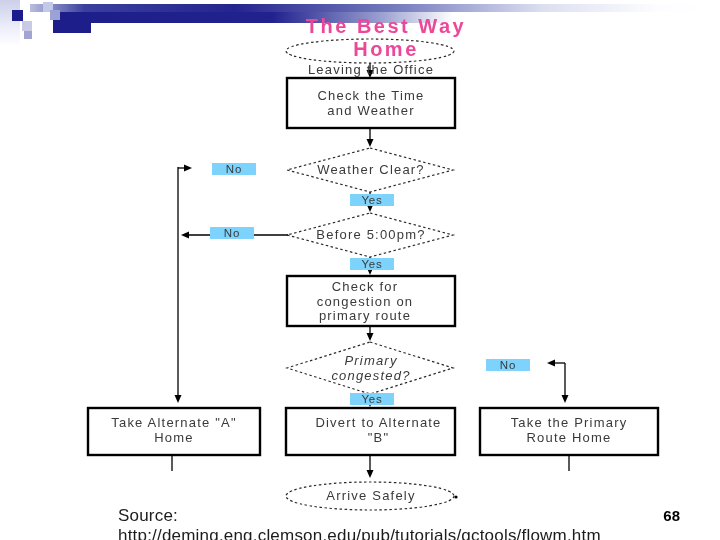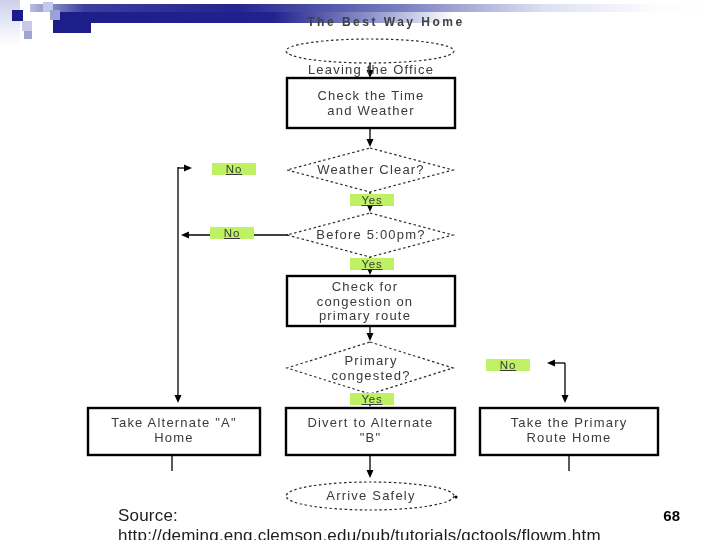--- a/index.html
+++ b/index.html
@@ -3,25 +3,25 @@
 <meta charset="utf-8">
 <style>
   html,body { margin:0; padding:0; background:#fff; }
   .slide {
     position:relative; width:720px; height:540px; background:#ffffff;
     font-family:"Liberation Sans", sans-serif; overflow:hidden;
   }
   svg.canvas { position:absolute; left:0; top:0; }
   .txt { position:absolute; color:#3a3a3a; text-align:center; white-space:pre-line; }
   .page-title {
-    font-size:12px; font-weight:bold; color:#404040; letter-spacing:2.5px;
+    font-size:20px; font-weight:bold; color:#ec4899; letter-spacing:2.5px;
   }
   .node-label { font-size:13px; letter-spacing:1.2px; line-height:14.5px; }
   .branch-label {
-    font-size:11.5px; letter-spacing:0.8px; background:#bef264; padding:0 2px; line-height:12px;text-decoration:underline;
+    font-size:11.5px; letter-spacing:0.8px; background:#7dd3fc; padding:0 2px; line-height:12px;
   }
   .source-line {
     position:absolute; left:118px; top:506px; width:480px; text-align:left;
     font-size:17px; color:#1c1c1c; letter-spacing:0.2px;
   }
   .page-number {
     position:absolute; left:640px; top:507px; width:40px; text-align:right;
     font-size:15px; font-weight:bold; color:#000;
   }
   
@@ -114,25 +114,25 @@
   <div class="txt page-title" style="left:280px; top:15px; width:212px;">The Best Way Home</div>
 
   <div class="txt node-label" style="left:287px; top:45px; width:168px;margin-top:18px;">Leaving the Office</div>
   <div class="txt node-label" style="left:287px; top:89px; width:168px;">Check the Time
 and Weather</div>
   <div class="txt node-label" style="left:289px; top:163px; width:164px;">Weather Clear?</div>
   <div class="txt node-label" style="left:289px; top:228px; width:164px;text-align:center;">Before 5:00pm?</div>
   <div class="txt node-label" style="left:287px; top:280px; width:156px;text-align:center;">Check for
 congestion on
 primary route</div>
-  <div class="txt node-label" style="left:289px; top:354px; width:164px;">Primary
+  <div class="txt node-label" style="left:289px; top:354px; width:164px;font-style:italic;">Primary
 congested?</div>
   <div class="txt node-label" style="left:88px; top:416px; width:172px;">Take Alternate "A"
 Home</div>
-  <div class="txt node-label" style="left:286px; top:416px; width:169px;">Divert to Alternate
+  <div class="txt node-label" style="left:286px; top:416px; width:169px;padding-left:8px;">Divert to Alternate
 "B"</div>
   <div class="txt node-label" style="left:480px; top:416px; width:178px;">Take the Primary
 Route Home</div>
   <div class="txt node-label" style="left:287px; top:489px; width:168px;">Arrive Safely</div>
 
   <div class="txt branch-label" style="left:350px; top:194px; width:40px;">Yes</div>
   <div class="txt branch-label" style="left:350px; top:258px; width:40px;">Yes</div>
   <div class="txt branch-label" style="left:350px; top:393px; width:40px;">Yes</div>
   <div class="txt branch-label" style="left:212px; top:163px; width:40px;">No</div>
   <div class="txt branch-label" style="left:210px; top:227px; width:40px;">No</div>

